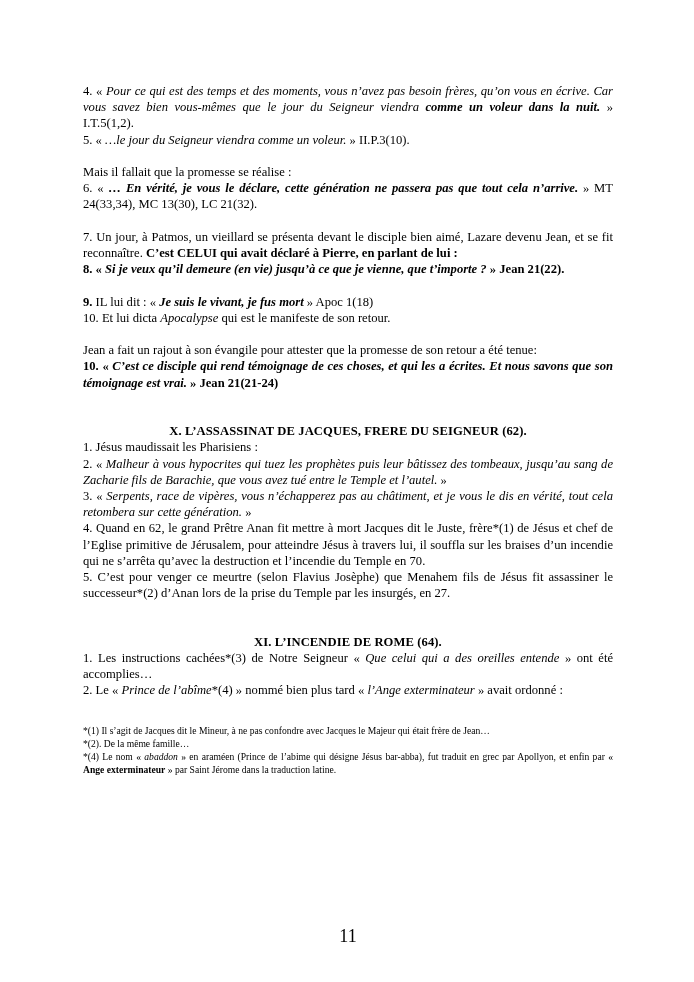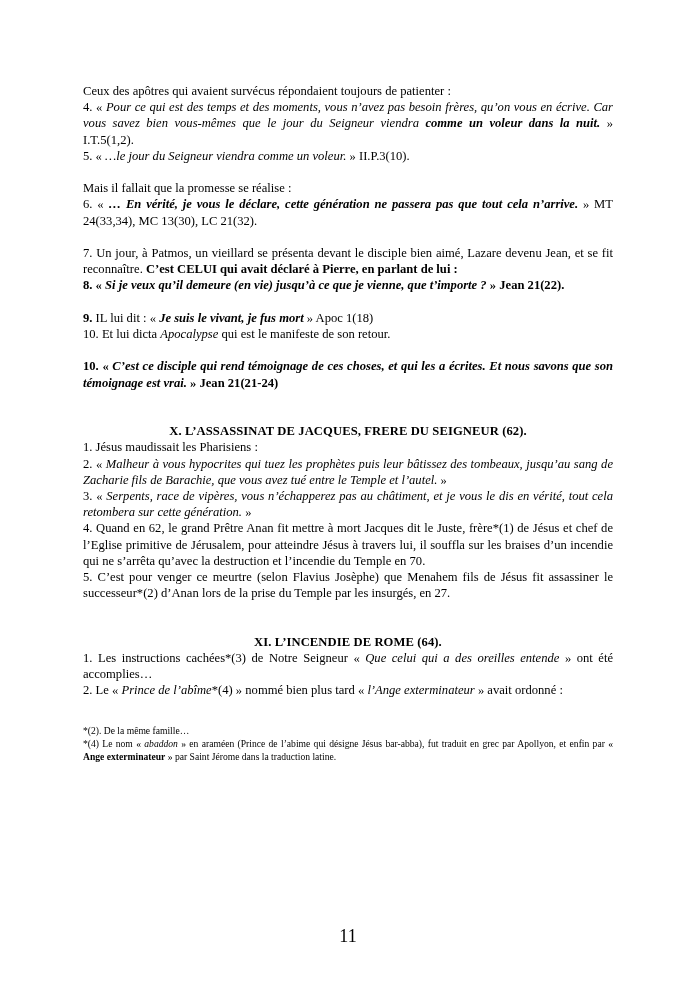--- a/index.html
+++ b/index.html
@@ -66,23 +66,20 @@
     text-align: center;
     font-size: 18px;
     line-height: 16px;
   }
 </style>
 </head>
 <body>
 
 <div class="page">
 
-  <p class="body-text">
-    <span>Ceux des apôtres qui avaient survécus répondaient toujours de patienter :</span>
-  </p>
 
   <p class="body-text">
     <span>4. « </span><span class="ital">Pour ce qui est des temps et des moments, vous n’avez pas besoin frères, qu’on vous en écrive. Car vous savez bien vous-mêmes que le jour du Seigneur viendra </span><span class="bi">comme un voleur dans la nuit.</span><span> » I.T.5(1,2).</span>
   </p>
 
   <p class="body-text">
     <span>5. « </span><span class="ital">…le jour du Seigneur viendra comme un voleur.</span><span> » II.P.3(10).</span>
   </p>
 
   <div class="blank"></div>
@@ -110,20 +107,23 @@
   <p class="body-text">
     <span class="bold">9.</span><span> IL lui dit : « </span><span class="bi">Je suis le vivant, je fus mort</span><span> » Apoc 1(18)</span>
   </p>
 
   <p class="body-text">
     <span>10. Et lui dicta </span><span class="ital">Apocalypse</span><span>  qui est le manifeste de son retour.</span>
   </p>
 
   <div class="blank"></div>
 
+  <p class="body-text">
+    <span>Jean a fait un rajout à son évangile pour attester que la promesse de son retour a été tenue:</span>
+  </p>
 
   <p class="body-text">
     <span class="bold">10.</span><span class="bold"> «  </span><span class="bi">C’est ce disciple qui rend témoignage de ces choses, et qui les a écrites. Et nous savons que son témoignage est vrai.</span><span class="bold"> » Jean 21(21-24)</span>
   </p>
 
   <div class="blank"></div>
   <div class="blank"></div>
 
   <p class="heading">X. L’ASSASSINAT  DE JACQUES, FRERE  DU SEIGNEUR  (62).</p>
 
@@ -153,20 +153,21 @@
 
   <p class="body-text">
     <span>2. Le « </span><span class="ital">Prince de l’abîme</span><span>*(4)</span><span> » nommé bien plus tard « </span><span class="ital">l’Ange  exterminateur</span><span> » avait ordonné :</span>
   </p>
 
 
   <div class="blank"></div>
   <div class="blank-small"></div>
 
   <div class="footnotes">
+    <p class="footnote-line">*(1) Il s’agit de Jacques dit le Mineur, à ne pas confondre avec Jacques le Majeur qui était frère de Jean…</p>
     <p class="footnote-line">*(2). De la même  famille…</p>
     <p class="footnote-line">
       <span>*(4) Le nom « </span><span class="ital">abaddon</span><span> » en araméen (Prince de l’abime qui désigne Jésus bar-abba), fut traduit en grec par Apollyon, et enfin par « </span><span class="bold">Ange exterminateur</span><span> »  par Saint Jérome dans la traduction latine.</span>
     </p>
   </div>
 
   <div class="page-number">11</div>
 
 </div>
 

